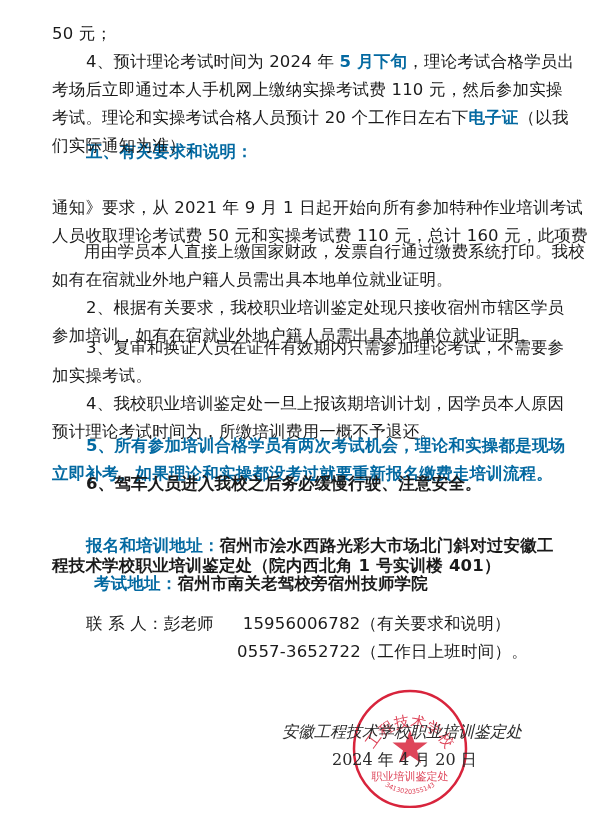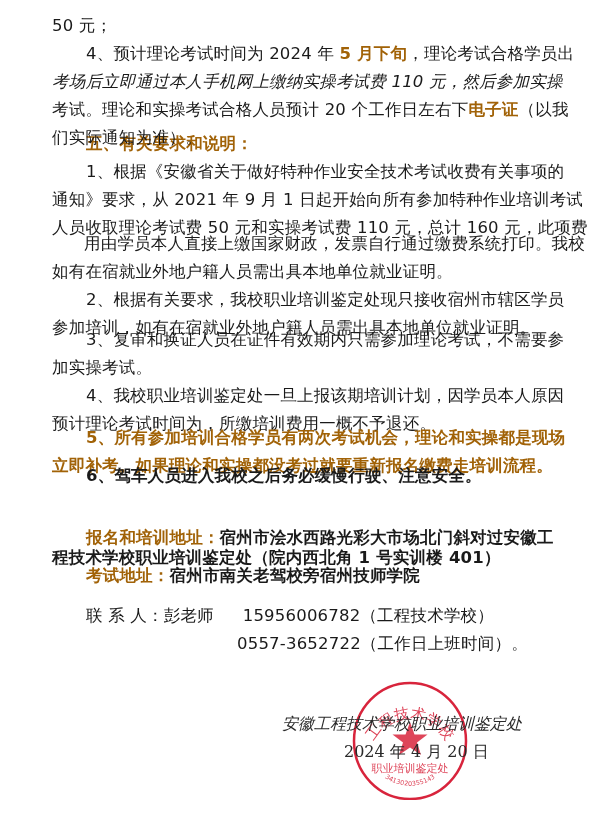--- a/index.html
+++ b/index.html
@@ -1,46 +1,45 @@
 <!DOCTYPE html>
 <html><head>
 <meta charset="utf-8">
 <style>
   html, body { margin: 0; padding: 0; background: #ffffff; }
   body { width: 600px; height: 822px; position: relative; overflow: hidden;
          font-family: "DejaVu Sans", "Liberation Sans", sans-serif; color: #1a1a1a; }
-  .page { position: absolute; left: 0; top: 8px; width: 600px; height: 584px; }
+  .page { position: absolute; left: 0; top: 16px; width: 600px; height: 584px; }
   .line { position: absolute; left: 52px; width: 505px; font-size: 16.5px; line-height: 20px;
           white-space: nowrap; letter-spacing: 0.2px; }
   .indent { left: 86px; width: 471px; }
-  .red { color: #a16207; }
+  .red { color: #0369a1; }
   .bold { font-weight: bold; }
   .serif { font-family: "DejaVu Serif", "Liberation Serif", serif; }
   .stamp { position: absolute; left: 352px; top: 672px; width: 116px; height: 120px; }
   .sig { position: absolute; font-size: 16px; color: #2a2a2a; white-space: nowrap; }
 </style>
 </head>
 <body>
 
 <div class="page">
 
   <div class="line" style="top:8px;">50 元；</div>
 
   <div class="line indent" style="top:36px;">
     <span>4、预计理论考试时间为 2024 年 </span><span class="red bold">5 月下旬</span><span>，理论考试合格学员出</span>
   </div>
-  <div class="line" style="top:64px;font-style:italic;">考场后立即通过本人手机网上缴纳实操考试费 110 元，然后参加实操</div>
+  <div class="line" style="top:64px;">考场后立即通过本人手机网上缴纳实操考试费 110 元，然后参加实操</div>
   <div class="line" style="top:92px;">
     <span>考试。理论和实操考试合格人员预计 20 个工作日左右下</span><span class="red bold">电子证</span><span>（以我</span>
   </div>
   <div class="line indent red bold" style="top:126px; top:126px;">五、有关要求和说明：</div>
 
   <div class="line" style="top:120px;">们实际通知为准）。</div>
 
-  <div class="line indent" style="top:154px;">1、根据《安徽省关于做好特种作业安全技术考试收费有关事项的</div>
   <div class="line" style="top:182px;text-align:right;">通知》要求，从 2021 年 9 月 1 日起开始向所有参加特种作业培训考试</div>
   <div class="line" style="top:210px;">人员收取理论考试费 50 元和实操考试费 110 元，总计 160 元，此项费</div>
   <div class="line" style="top:226px;margin-left:32px;">用由学员本人直接上缴国家财政，发票自行通过缴费系统打印。我校</div>
   <div class="line" style="top:254px;">如有在宿就业外地户籍人员需出具本地单位就业证明。</div>
 
   <div class="line indent" style="top:282px;">2、根据有关要求，我校职业培训鉴定处现只接收宿州市辖区学员</div>
   <div class="line" style="top:310px;">参加培训，如有在宿就业外地户籍人员需出具本地单位就业证明。</div>
 
   <div class="line indent" style="top:322px;">3、复审和换证人员在证件有效期内只需参加理论考试，不需要参</div>
   <div class="line" style="top:350px;">加实操考试。</div>
@@ -50,28 +49,28 @@
 
   <div class="line indent red bold" style="top:420px;">5、所有参加培训合格学员有两次考试机会，理论和实操都是现场</div>
   <div class="line red bold" style="top:448px;">立即补考。如果理论和实操都没考过就要重新报名缴费走培训流程。</div>
 
   <div class="line indent bold" style="top:458px;">6、驾车人员进入我校之后务必缓慢行驶、注意安全。</div>
 
   <div class="line indent bold" style="top:512px;margin-top:8px;">
     <span class="red">报名和培训地址：</span><span>宿州市浍水西路光彩大市场北门斜对过安徽工</span>
   </div>
   <div class="line bold" style="top:540px;">程技术学校职业培训鉴定处（院内西北角 1 号实训楼 401）</div>
-  <div class="line indent bold" style="top:558px;">
+  <div class="line indent bold" style="top:558px;margin-left:8px;">
     <span class="red">考试地址：</span><span>宿州市南关老驾校旁宿州技师学院</span>
   </div>
 
   <div class="line" style="left:86px; top:598px;">
     <span>联 系 人：</span><span>彭老师</span>
     <span style="display:inline-block; width:18px;"></span>
-    <span>15956006782</span><span>（工程技术学校）</span>
+    <span>15956006782</span><span>（有关要求和说明）</span>
   </div>
   <div class="line" style="left:237px; top:626px;">
     <span>0557-3652722</span><span>（工作日上班时间）。</span>
   </div>
 
   <svg class="stamp" viewBox="0 0 116 120">
     <defs>
       <path id="topArc" d="M 20 66 A 40 40 0 0 1 96 66"></path>
       <path id="botArc" d="M 18 80 A 44 44 0 0 0 98 80"></path>
     </defs>
@@ -80,15 +79,15 @@
       <textPath href="#topArc" startOffset="50%" text-anchor="middle">工程技术学校</textPath>
     </text>
     <polygon fill="#d8243c" opacity="0.85" points="58,42 62.5,54.5 75.5,54.5 65,62.5 69,75 58,67.5 47,75 51,62.5 40.5,54.5 53.5,54.5"></polygon>
     <text x="58" y="92" font-size="11" fill="#d8243c" text-anchor="middle" font-family="DejaVu Sans, sans-serif" opacity="0.85">职业培训鉴定处</text>
     <text font-size="6.5" fill="#d8243c" font-family="DejaVu Sans, sans-serif" opacity="0.85">
       <textPath href="#botArc" startOffset="50%" text-anchor="middle">3413020355143</textPath>
     </text>
   </svg>
 
   <div class="sig serif" style="left:282px; top:706px;font-style:italic;">安徽工程技术学校职业培训鉴定处</div>
-  <div class="sig serif" style="left:332px; top:734px;margin-left:12px;">2024 年 4 月 20 日</div>
+  <div class="sig serif" style="left:332px; top:734px;">2024 年 4 月 20 日</div>
 
 </div>
 
 </body></html>

